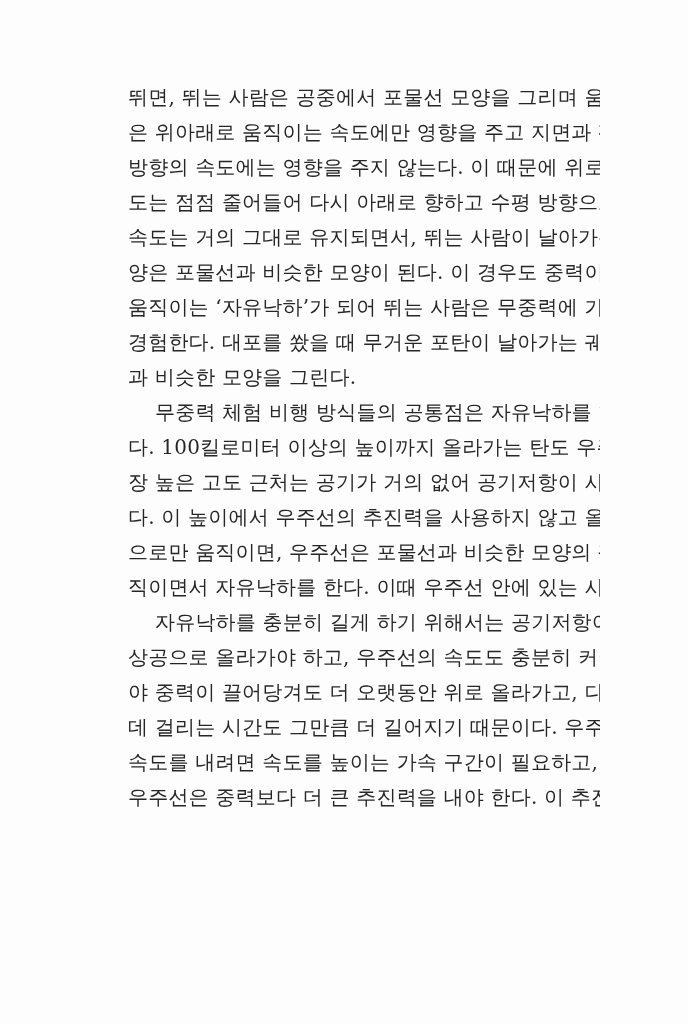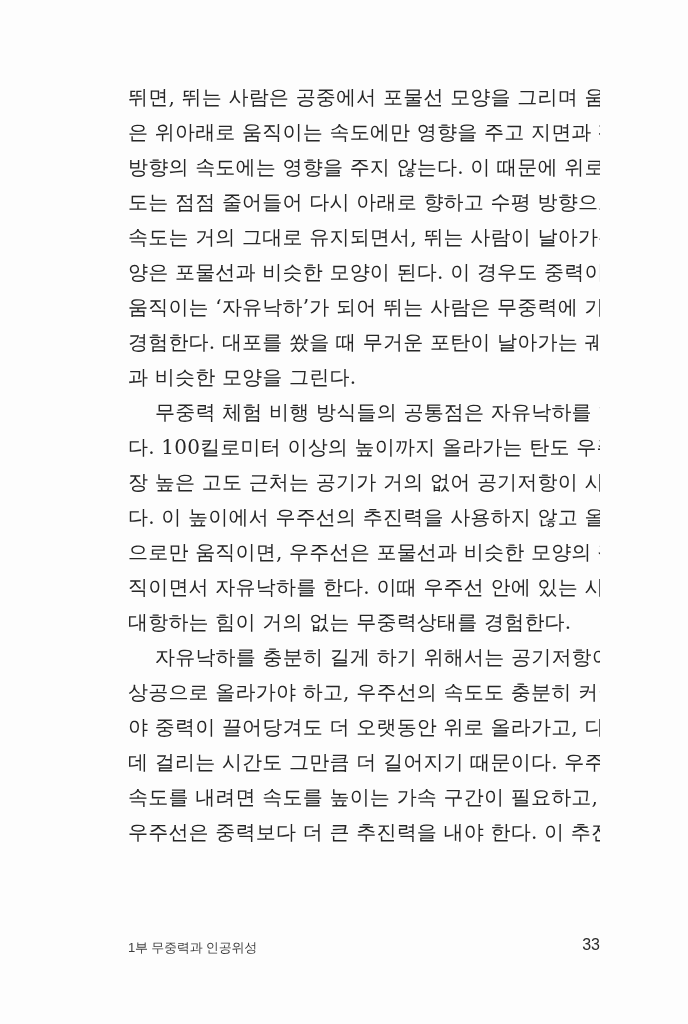--- a/index.html
+++ b/index.html
@@ -78,27 +78,22 @@
       <div class="line">양은 포물선과 비슷한 모양이 된다. 이 경우도 중력이 당기는 대로</div>
       <div class="line">움직이는 ‘자유낙하’가 되어 뛰는 사람은 무중력에 가까운 상황을</div>
       <div class="line">경험한다. 대포를 쐈을 때 무거운 포탄이 날아가는 궤적도 포물선</div>
       <div class="line flush">과 비슷한 모양을 그린다.</div>
       <div class="line indent">무중력 체험 비행 방식들의 공통점은 자유낙하를 한다는 것이</div>
       <div class="line">다. 100킬로미터 이상의 높이까지 올라가는 탄도 우주비행에서 가</div>
       <div class="line">장 높은 고도 근처는 공기가 거의 없어 공기저항이 사실상 없어진</div>
       <div class="line">다. 이 높이에서 우주선의 추진력을 사용하지 않고 올라가던 관성</div>
       <div class="line">으로만 움직이면, 우주선은 포물선과 비슷한 모양의 궤적으로 움</div>
       <div class="line">직이면서 자유낙하를 한다. 이때 우주선 안에 있는 사람은 중력에</div>
-      <div class="line flush">대항하는 힘이 거의 없는 무중력상태를 경험한다.</div>
       <div class="line indent">자유낙하를 충분히 길게 하기 위해서는 공기저항이 없는 높은</div>
       <div class="line">상공으로 올라가야 하고, 우주선의 속도도 충분히 커야 한다. 그래</div>
       <div class="line">야 중력이 끌어당겨도 더 오랫동안 위로 올라가고, 다시 내려오는</div>
       <div class="line">데 걸리는 시간도 그만큼 더 길어지기 때문이다. 우주선이 충분한</div>
       <div class="line">속도를 내려면 속도를 높이는 가속 구간이 필요하고, 이 구간에서</div>
       <div class="line">우주선은 중력보다 더 큰 추진력을 내야 한다. 이 추진력은 우주선</div>
     </div>
 
-  <div class="footer">
-    <span class="footer-label">1부 무중력과 인공위성</span>
-    <span class="page-number">33</span>
-  </div>
 
 </div>
 
 </body></html>

